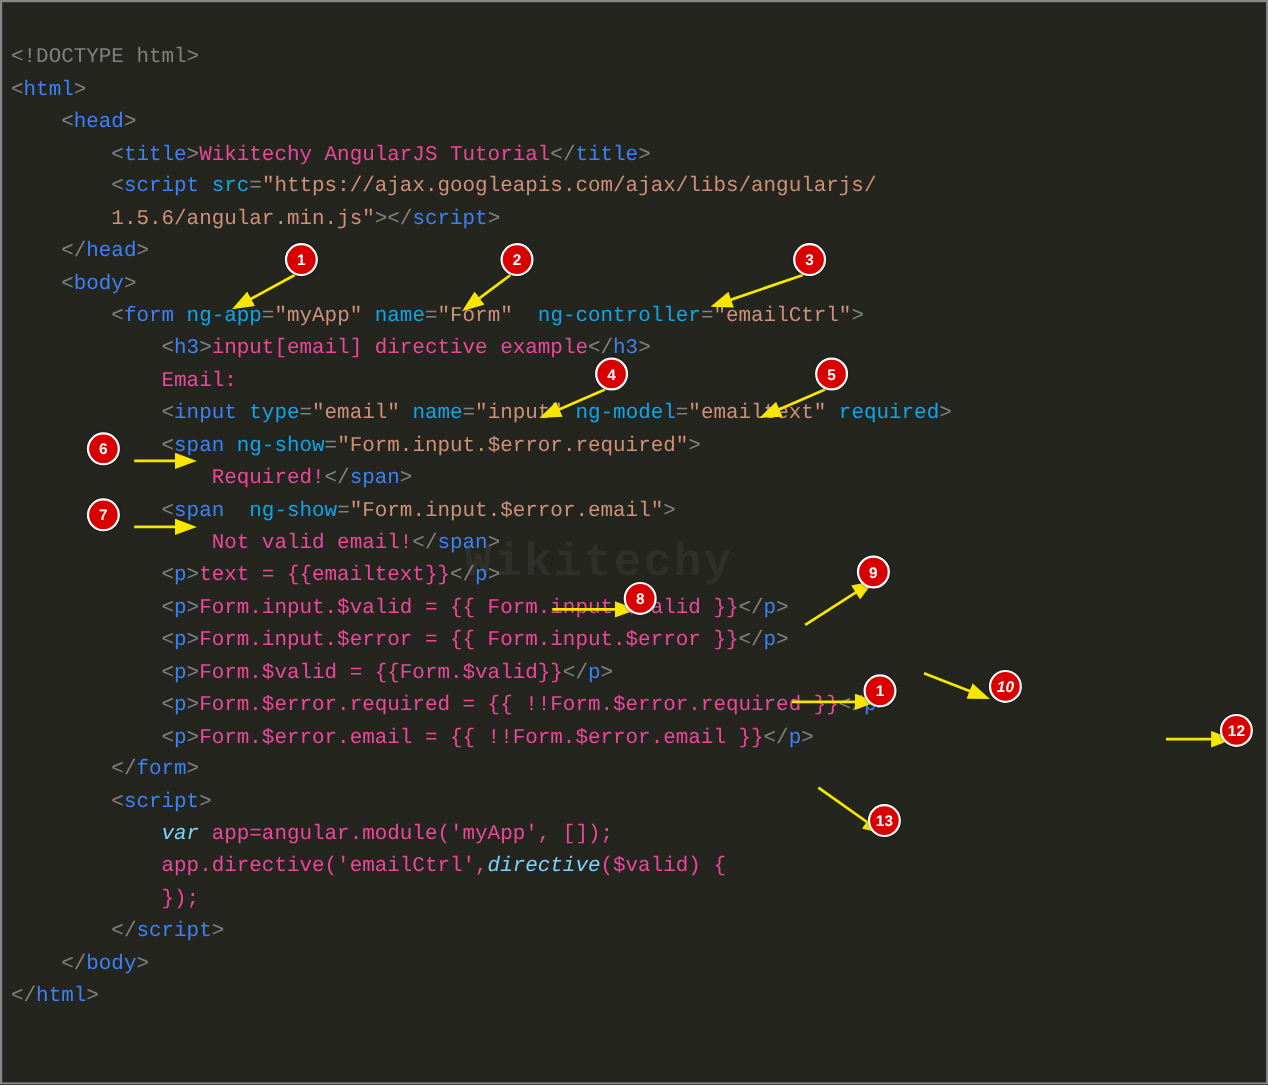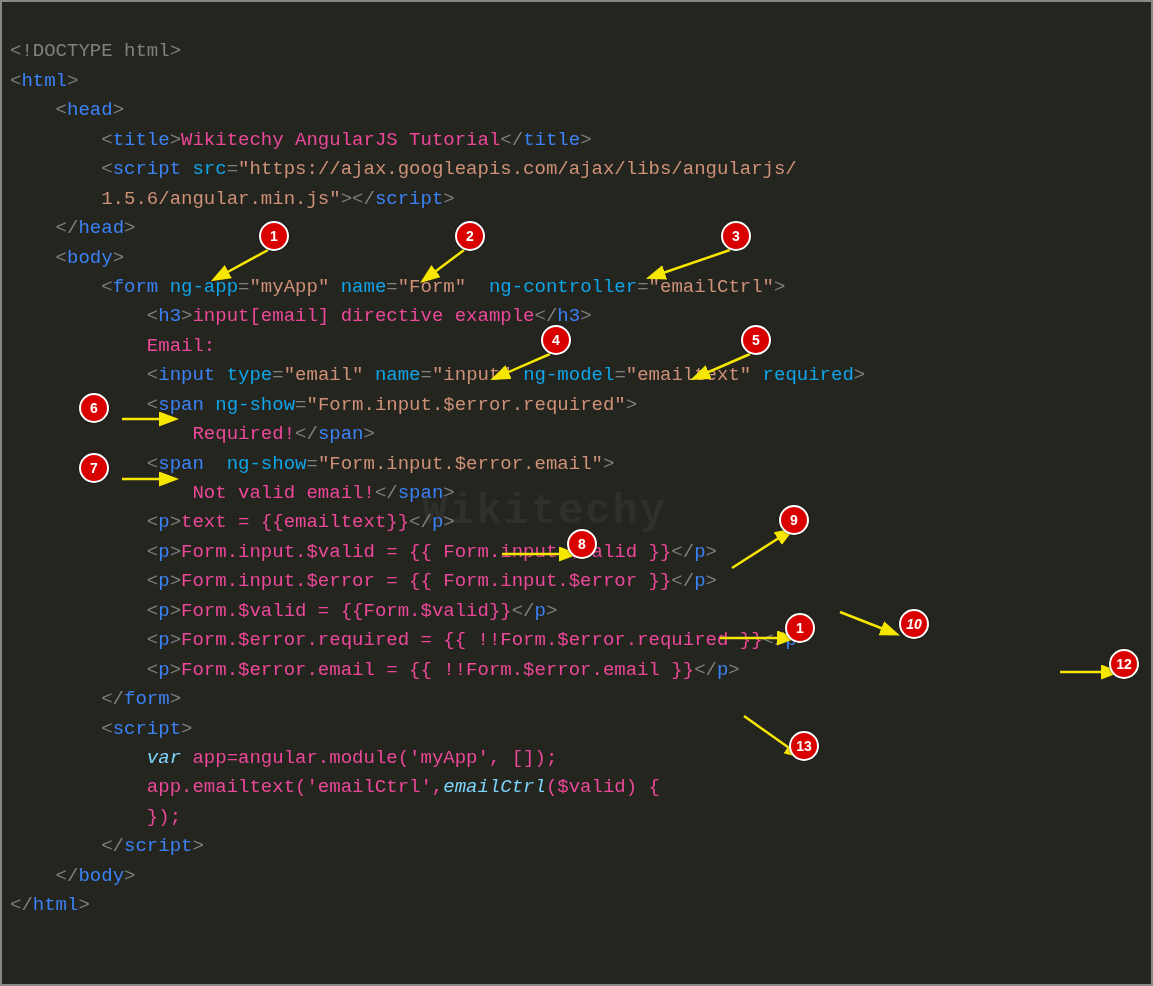--- a/index.html
+++ b/index.html
@@ -87,21 +87,21 @@
 <span><span>                </span><span class="txt">Not valid email!</span><span class="ang">&lt;/</span><span class="tag">span</span><span class="ang">&gt;</span></span>
 <span><span>            </span><span class="ang">&lt;</span><span class="tag">p</span><span class="ang">&gt;</span><span class="txt">text = {{emailtext}}</span><span class="ang">&lt;/</span><span class="tag">p</span><span class="ang">&gt;</span></span>
 <span><span>            </span><span class="ang">&lt;</span><span class="tag">p</span><span class="ang">&gt;</span><span class="txt">Form.input.$valid = {{ Form.input.$valid }}</span><span class="ang">&lt;/</span><span class="tag">p</span><span class="ang">&gt;</span></span>
 <span><span>            </span><span class="ang">&lt;</span><span class="tag">p</span><span class="ang">&gt;</span><span class="txt">Form.input.$error = {{ Form.input.$error }}</span><span class="ang">&lt;/</span><span class="tag">p</span><span class="ang">&gt;</span></span>
 <span><span>            </span><span class="ang">&lt;</span><span class="tag">p</span><span class="ang">&gt;</span><span class="txt">Form.$valid = {{Form.$valid}}</span><span class="ang">&lt;/</span><span class="tag">p</span><span class="ang">&gt;</span></span>
 <span><span>            </span><span class="ang">&lt;</span><span class="tag">p</span><span class="ang">&gt;</span><span class="txt">Form.$error.required = {{ !!Form.$error.required }}</span><span class="ang">&lt;/</span><span class="tag">p</span><span class="ang">&gt;</span></span>
 <span><span>            </span><span class="ang">&lt;</span><span class="tag">p</span><span class="ang">&gt;</span><span class="txt">Form.$error.email = {{ !!Form.$error.email }}</span><span class="ang">&lt;/</span><span class="tag">p</span><span class="ang">&gt;</span></span>
 <span><span>        </span><span class="ang">&lt;/</span><span class="tag">form</span><span class="ang">&gt;</span></span>
 <span><span>        </span><span class="ang">&lt;</span><span class="tag">script</span><span class="ang">&gt;</span></span>
 <span><span>            </span><span class="kw">var</span><span class="txt"> app=angular.module('myApp', []);</span></span>
-<span><span>            </span><span class="txt">app.emailtext('emailCtrl',</span><span class="kw">emailCtrl</span><span class="txt">($valid) {</span></span>
+<span><span>            </span><span class="txt">app.directive('emailCtrl',</span><span class="kw">directive</span><span class="txt">($valid) {</span></span>
 <span><span>            </span><span class="txt">});</span></span>
 <span><span>        </span><span class="ang">&lt;/</span><span class="tag">script</span><span class="ang">&gt;</span></span>
 <span><span>    </span><span class="ang">&lt;/</span><span class="tag">body</span><span class="ang">&gt;</span></span>
 <span><span class="ang">&lt;/</span><span class="tag">html</span><span class="ang">&gt;</span></span></div>
 
   <svg class="arrow" style="left:0;top:0;width:1153px;height:986px;">
     <defs>
       <marker id="ah" markerWidth="10" markerHeight="10" refX="2" refY="3" orient="auto">
         <path d="M0,0 L0,6 L8,3 z" fill="#f7e600"></path>
       </marker>

